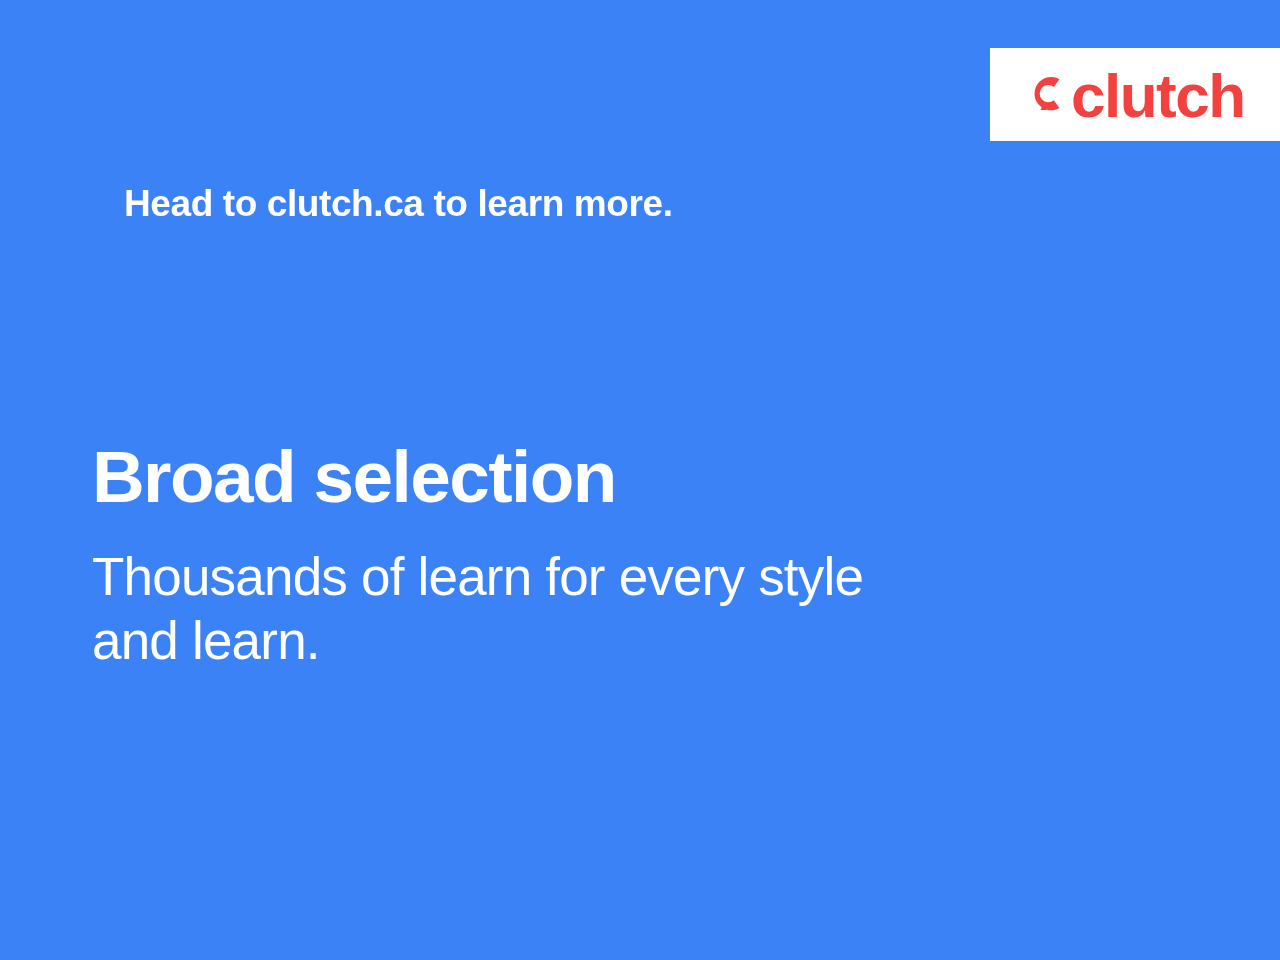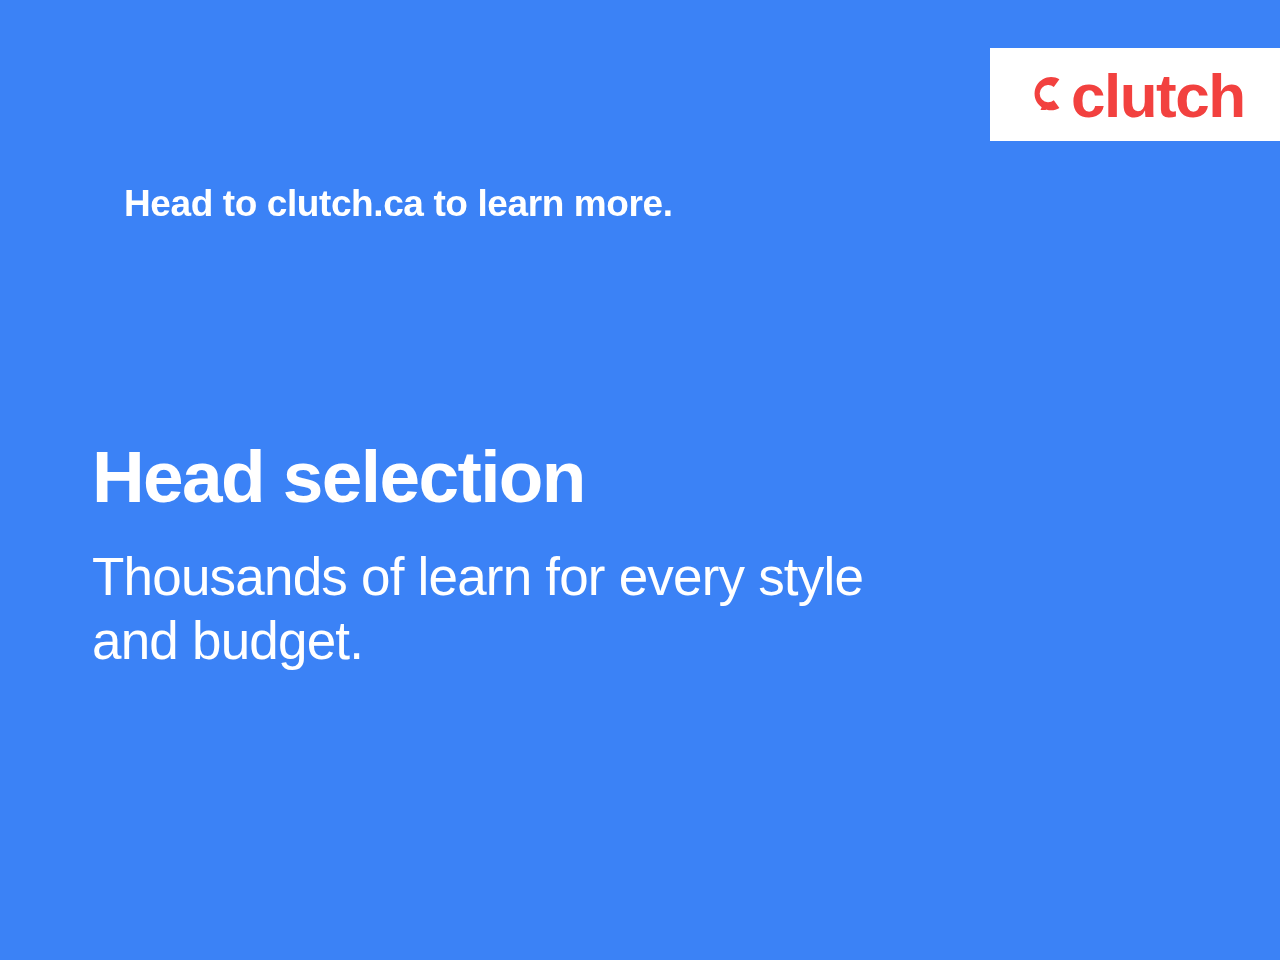--- a/index.html
+++ b/index.html
@@ -115,20 +115,20 @@
 
         <path d="M18.5 41.0 L24.2 41.0 L21.35 34.4 Z" fill="#f2413f"></path>
         <path d="M26.6 41.0 L32.3 41.0 L29.45 34.4 Z" fill="#f2413f"></path>
       </svg>
       <span id="logo-wordmark">clutch</span>
     </div>
   </div>
 
   <div id="eyebrow">Head to clutch.ca to learn more.</div>
 
-  <h1 id="headline">Head selection</h1>
+  <h1 id="headline">Broad selection</h1>
 
   <div id="subhead">
     <span class="sub-line">Thousands of learn for every style</span>
-    <span class="sub-line">and budget.</span>
+    <span class="sub-line">and learn.</span>
   </div>
 
 </div>
 
 </body></html>

